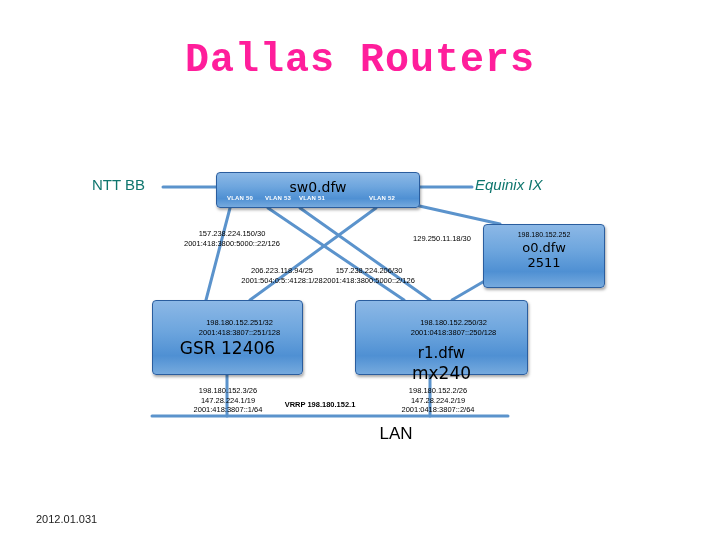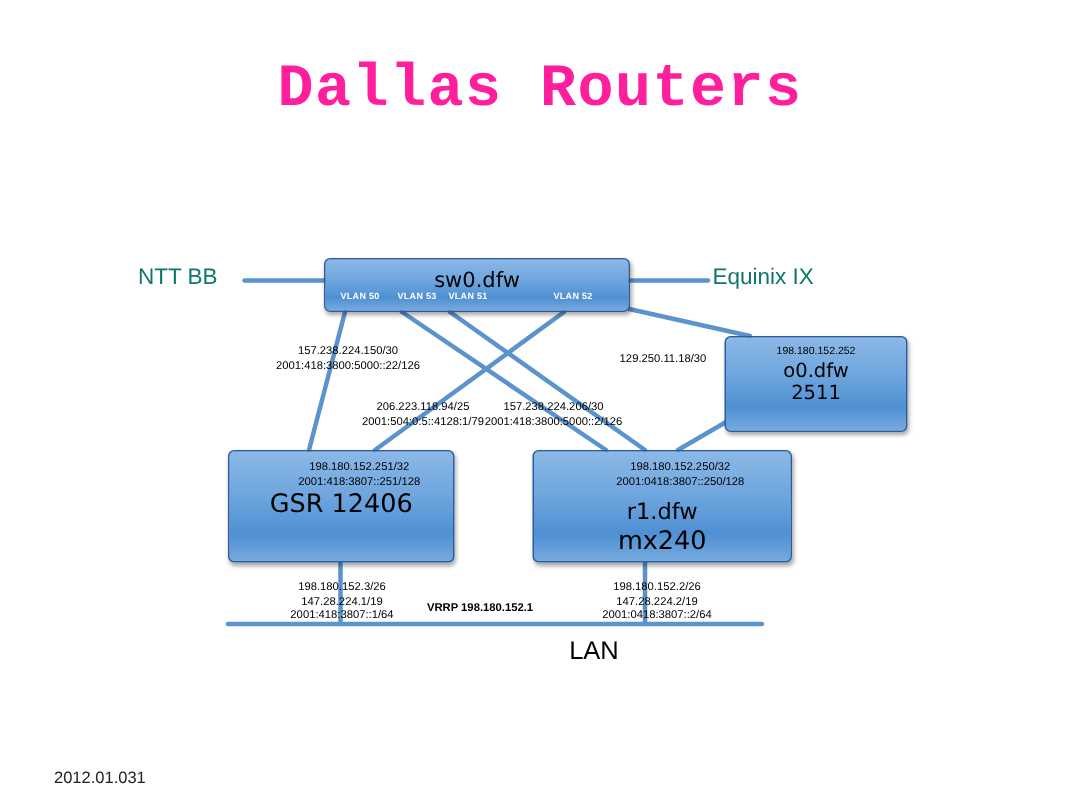--- a/index.html
+++ b/index.html
@@ -116,21 +116,21 @@
     width: 151px;
     height: 75px;
   }
   #r1 {
     left: 355px;
     top: 300px;
     width: 173px;
     height: 75px;
   }
   .router .iplines {
-    padding-top: 5px;
+    padding-top: 17px;
     font-family: "Liberation Sans", sans-serif;
     font-size: 7.5px;
     line-height: 10px;
     font-weight: normal;
     margin-left: 24px;
   }
   .router .nodename {
     font-family: "DejaVu Sans", sans-serif;
     font-size: 15px;
     line-height: 19px;
@@ -161,21 +161,21 @@
   #annot-vrrp  { left: 258px; top: 400px; width: 124px; font-weight: bold; }
 
   .sidelabel {
     position: absolute;
     font-family: "Liberation Sans", sans-serif;
     font-size: 15px;
     color: #0f766e;
     white-space: nowrap;
   }
   #label-nttbb   { left: 92px;  top: 176px; }
-  #label-equinix { left: 475px; top: 176px; }
+  #label-equinix { left: 475px; top: 176px; font-style: italic; }
   #label-lan {
     position: absolute;
     left: 0;
     top: 424px;
     width: 720px;
     text-align: center;
     font-family: "Liberation Sans", sans-serif;
     font-size: 17px;
     color: #000000;
     margin-left: 36px;
@@ -259,21 +259,21 @@
     <div class="nodemodel">mx240</div>
   </div>
 
   <div class="annot" id="annot-ntt">
     <div>157.238.224.150/30</div>
     <div>2001:418:3800:5000::22/126</div>
   </div>
 
   <div class="annot" id="annot-ix">
     <div>206.223.118.94/25</div>
-    <div>2001:504:0:5::4128:1/79</div>
+    <div>2001:504:0:5::4128:1/28</div>
   </div>
 
   <div class="annot" id="annot-v53">
     <div>157.238.224.206/30</div>
     <div>2001:418:3800:5000::2/126</div>
   </div>
 
   <div class="annot" id="annot-ntt2">
     <div>129.250.11.18/30</div>
   </div>

